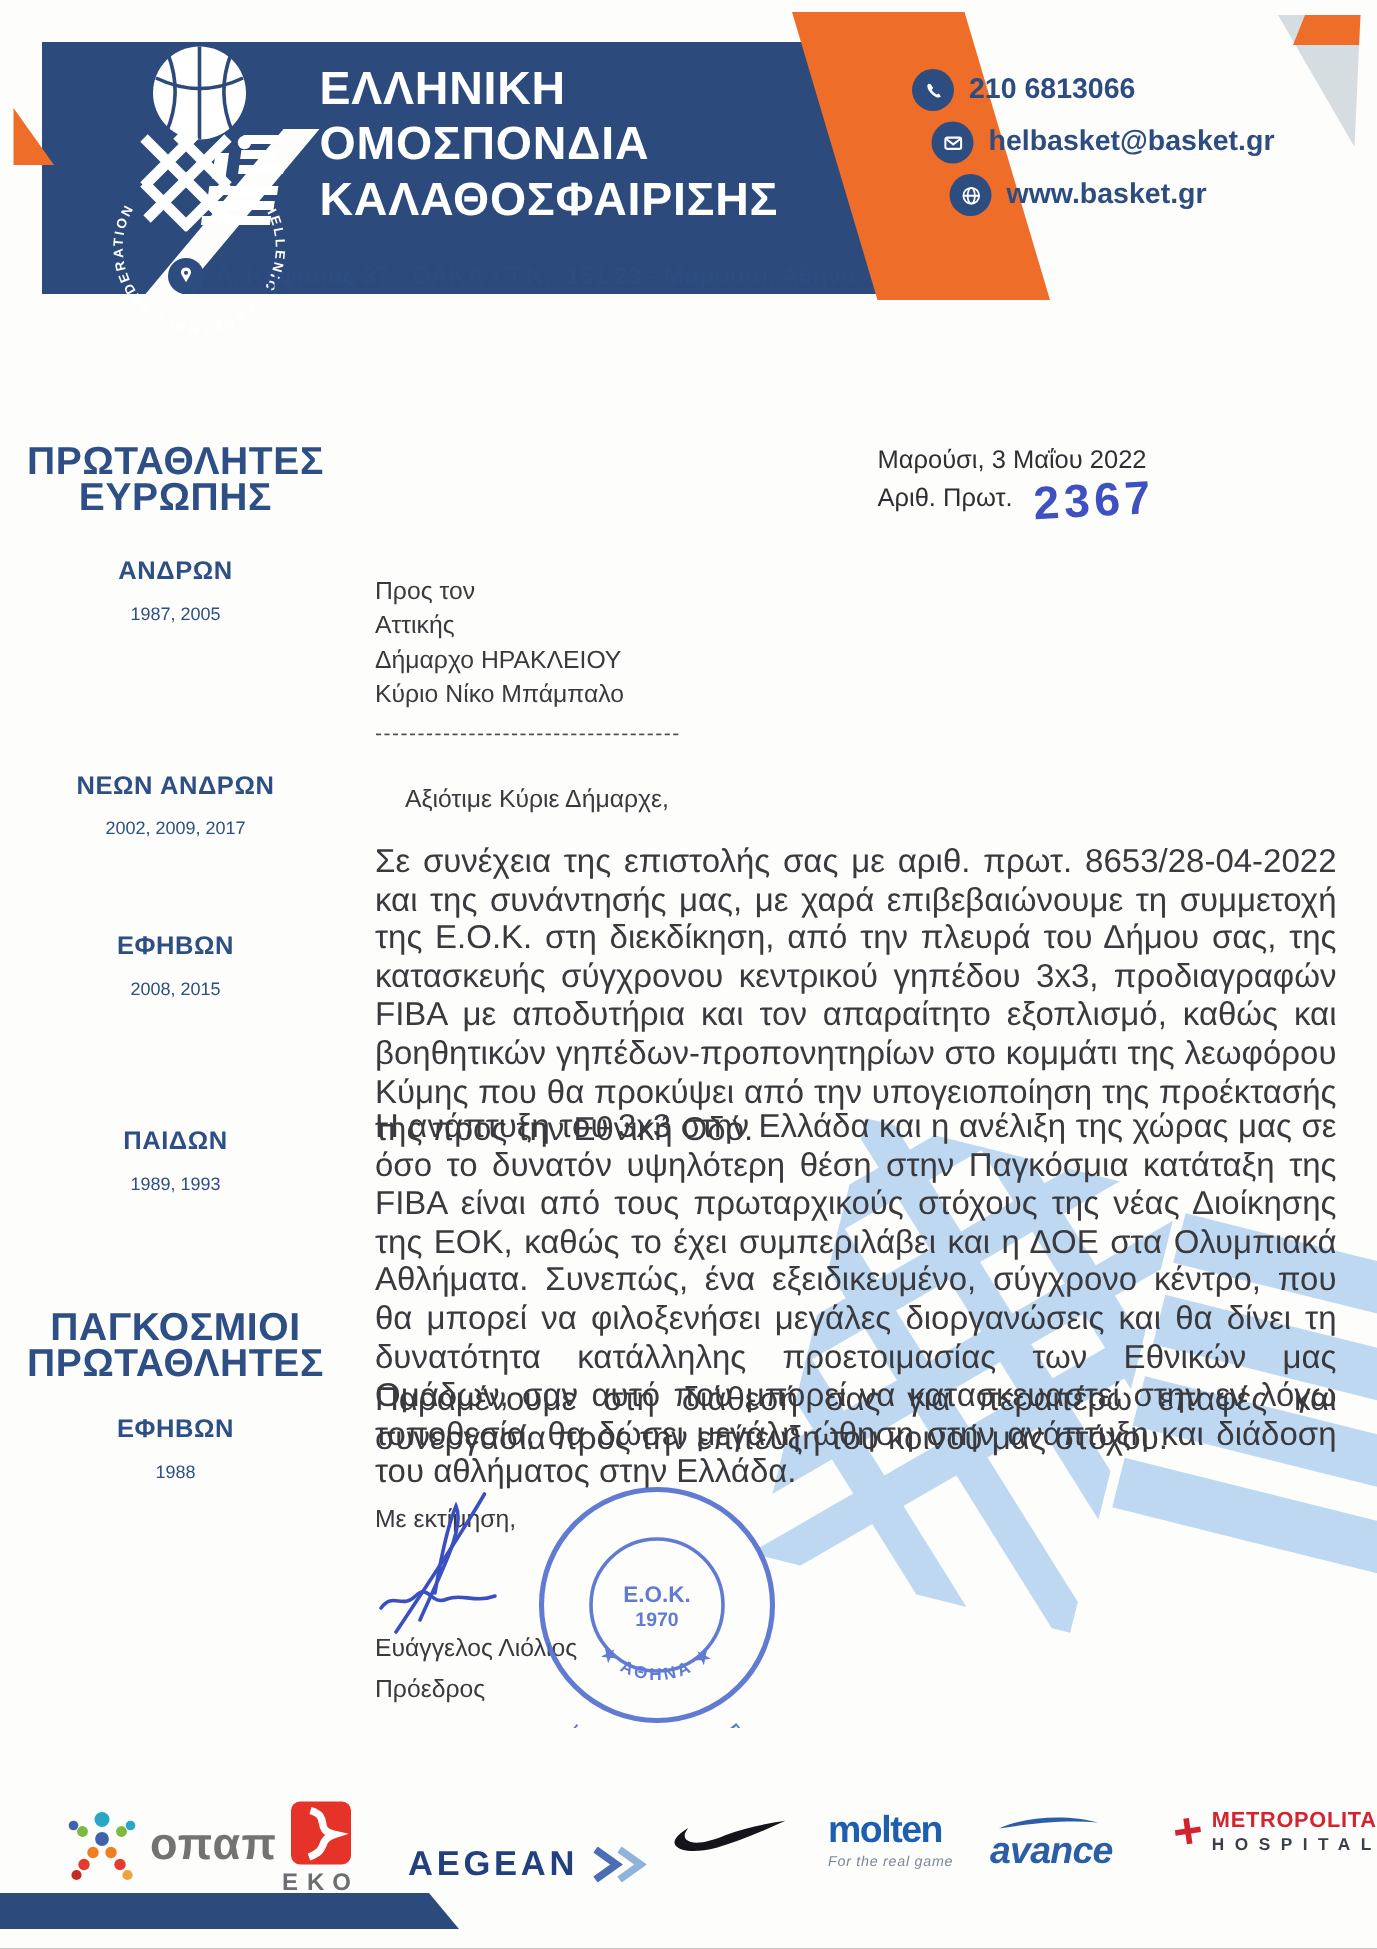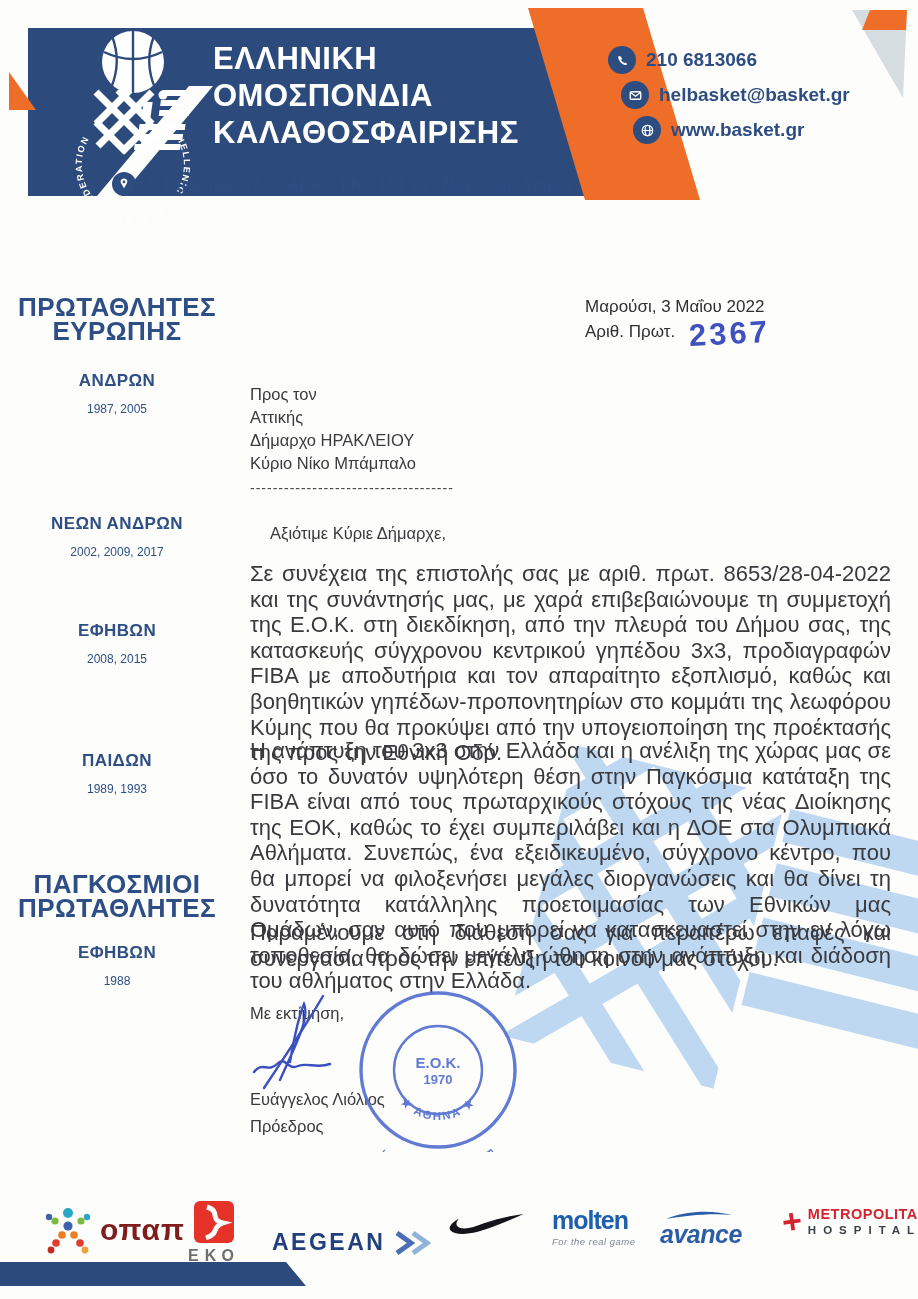--- a/index.html
+++ b/index.html
@@ -40,21 +40,21 @@
   .closing{top:1004px;font-size:16.5px;}
   .signer{top:1086px;font-size:16.5px;line-height:27px;}
   .sig-svg{left:248px;top:988px;z-index:3;}
   .stamp-svg{left:356px;top:988px;z-index:2;opacity:.92;}
   
   .wm{left:0;top:0;z-index:0;pointer-events:none;}
   .content{z-index:1;}
   
   .sponsor{display:flex;align-items:center;}
   .opap{left:42px;top:1204px;gap:6px;}
-  .opap-word{color:#7f1d1d;font-weight:bold;font-size:30px;letter-spacing:1px;}
+  .opap-word{color:#737373;font-weight:bold;font-size:30px;letter-spacing:1px;}
   .eko{left:188px;top:1200px;flex-direction:column;gap:3px;}
   .eko-word{color:#6b6f72;font-weight:bold;font-size:16px;letter-spacing:6px;}
   .aegean{left:272px;top:1212px;gap:10px;margin-top:17px;}
   .aegean-word{color:#23407e;font-weight:bold;font-size:23px;letter-spacing:2.5px;}
   .nike{left:448px;top:1212px;}
   .molten{left:552px;top:1206px;flex-direction:column;align-items:flex-start;}
   .molten-word{color:#1d5fae;font-weight:bold;font-size:25px;letter-spacing:-1px;}
   .molten-tag{color:#7c8794;font-style:italic;font-size:9.5px;margin-top:1px;letter-spacing:.5px;}
   .avance{left:660px;top:1210px;position:absolute;}
   .avance-word{color:#2b5ea7;font-weight:bold;font-style:italic;font-size:25px;letter-spacing:-.5px;}

